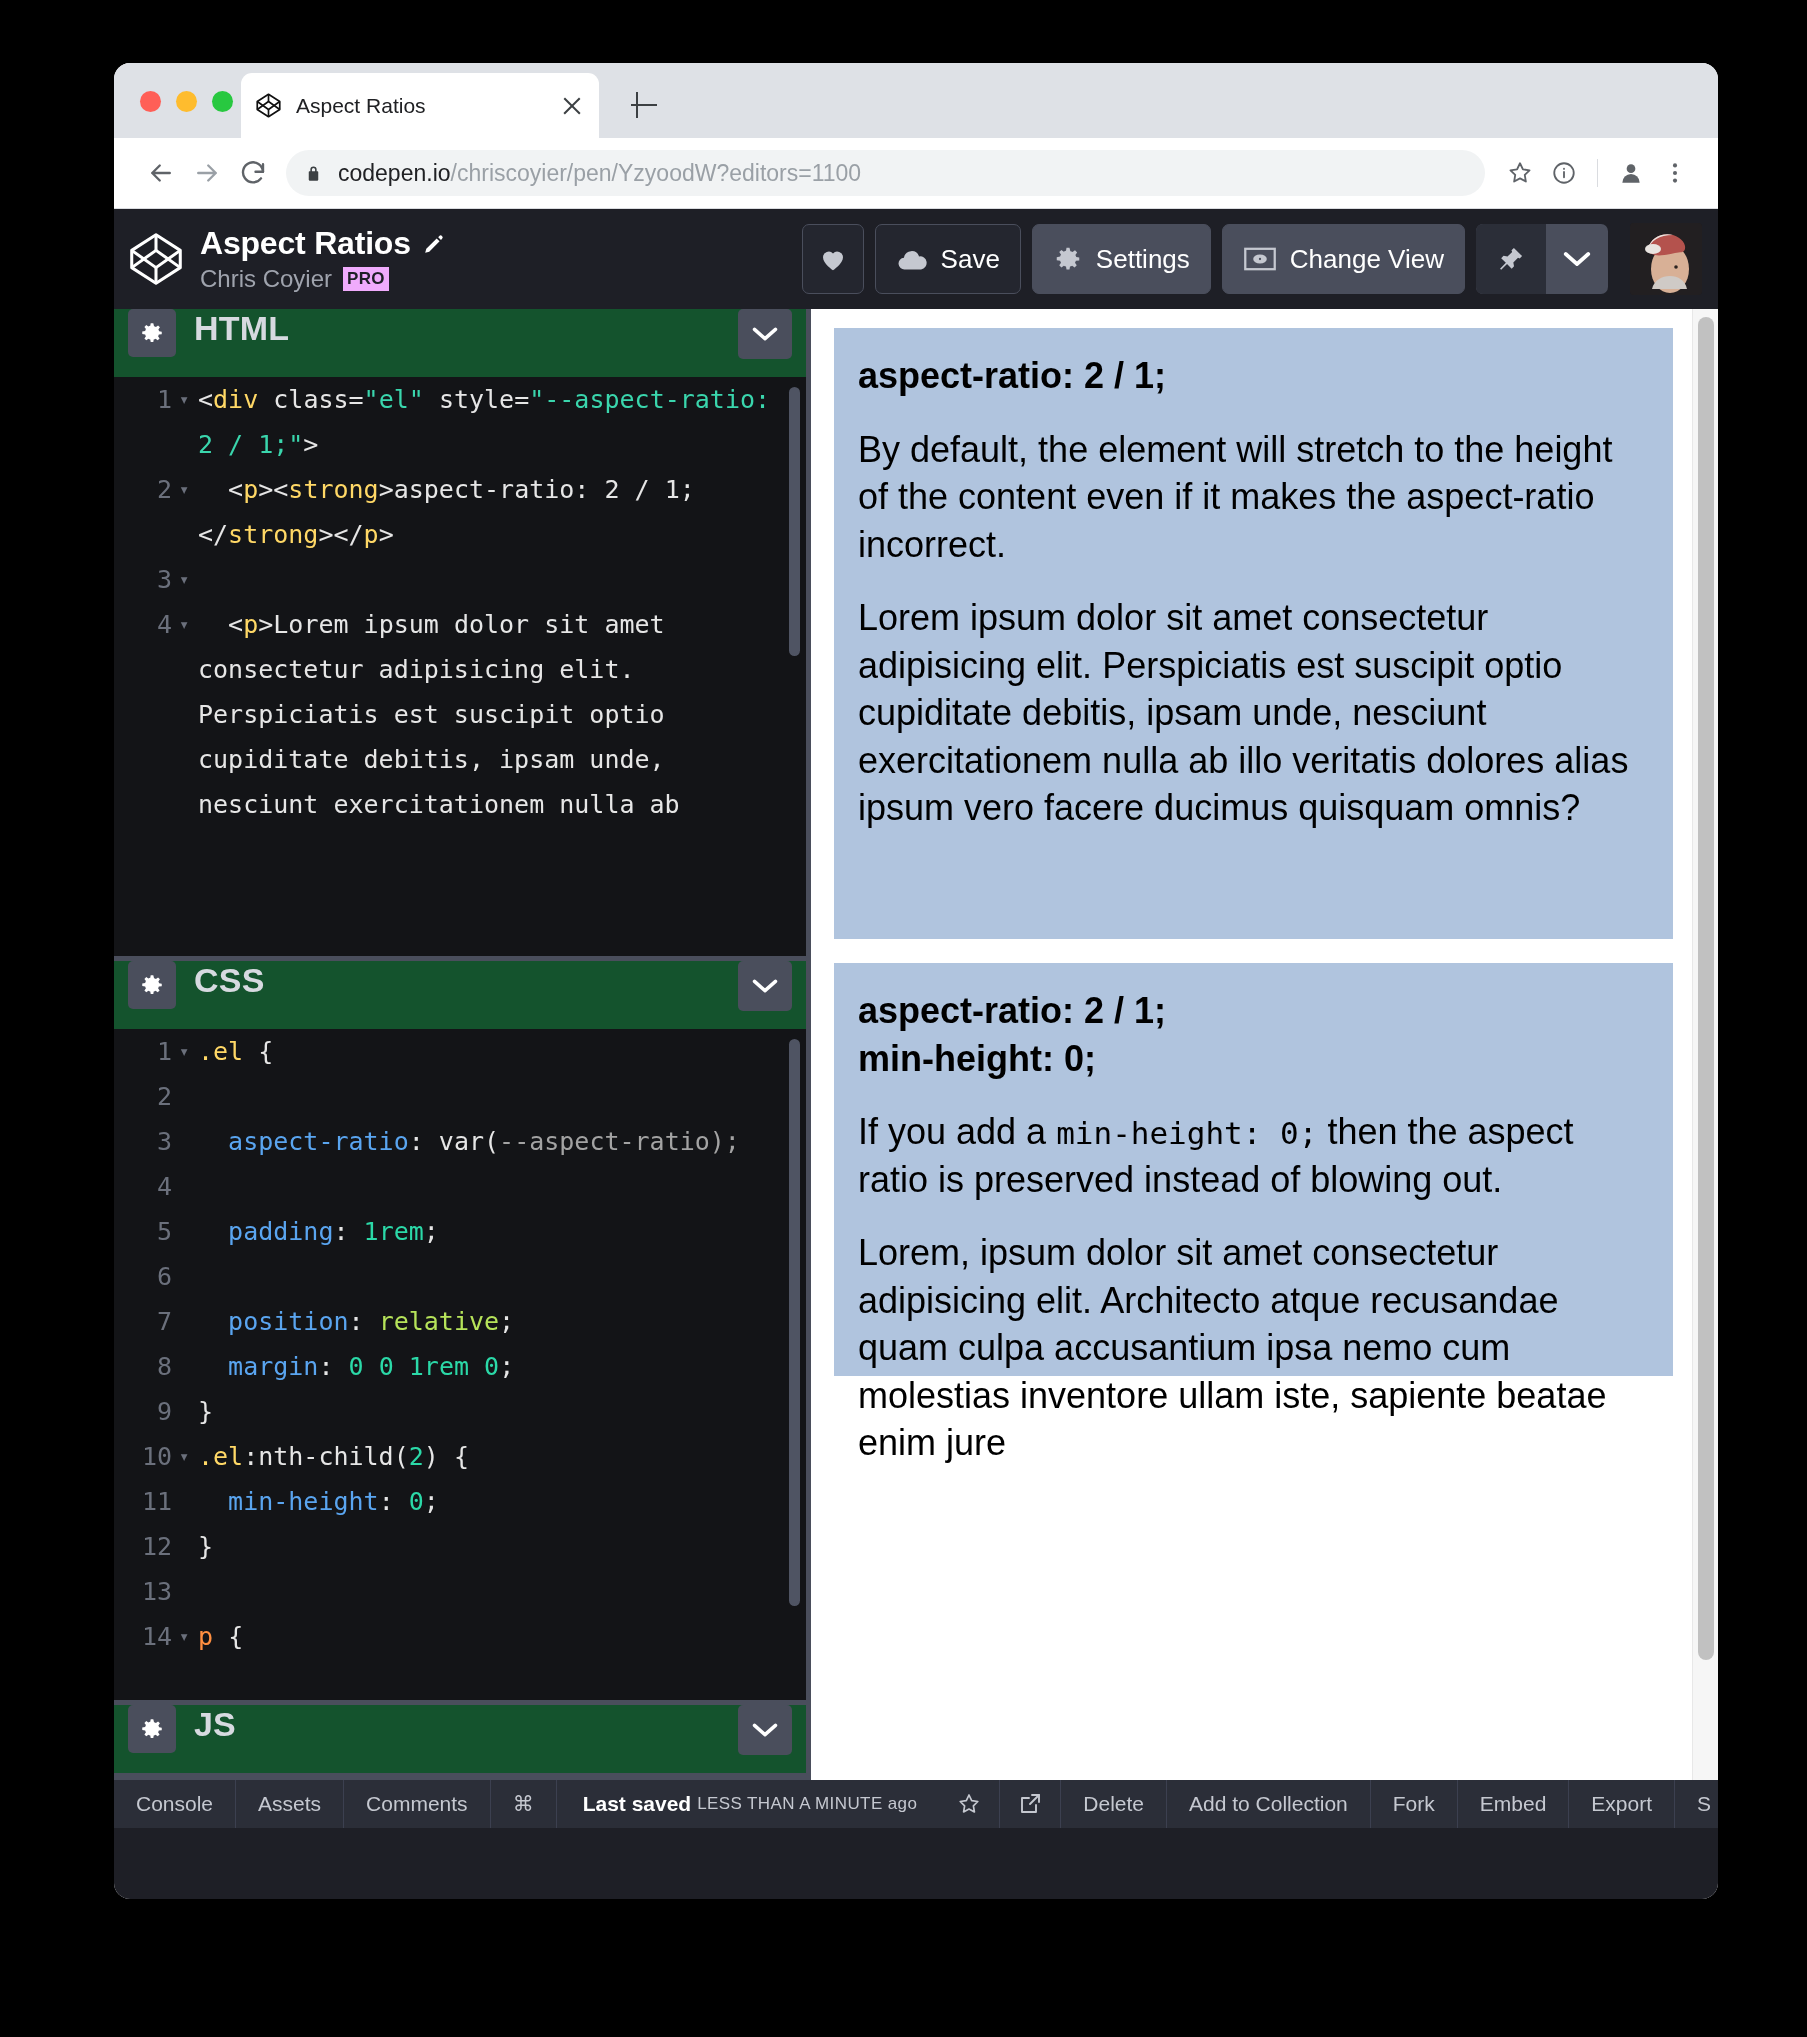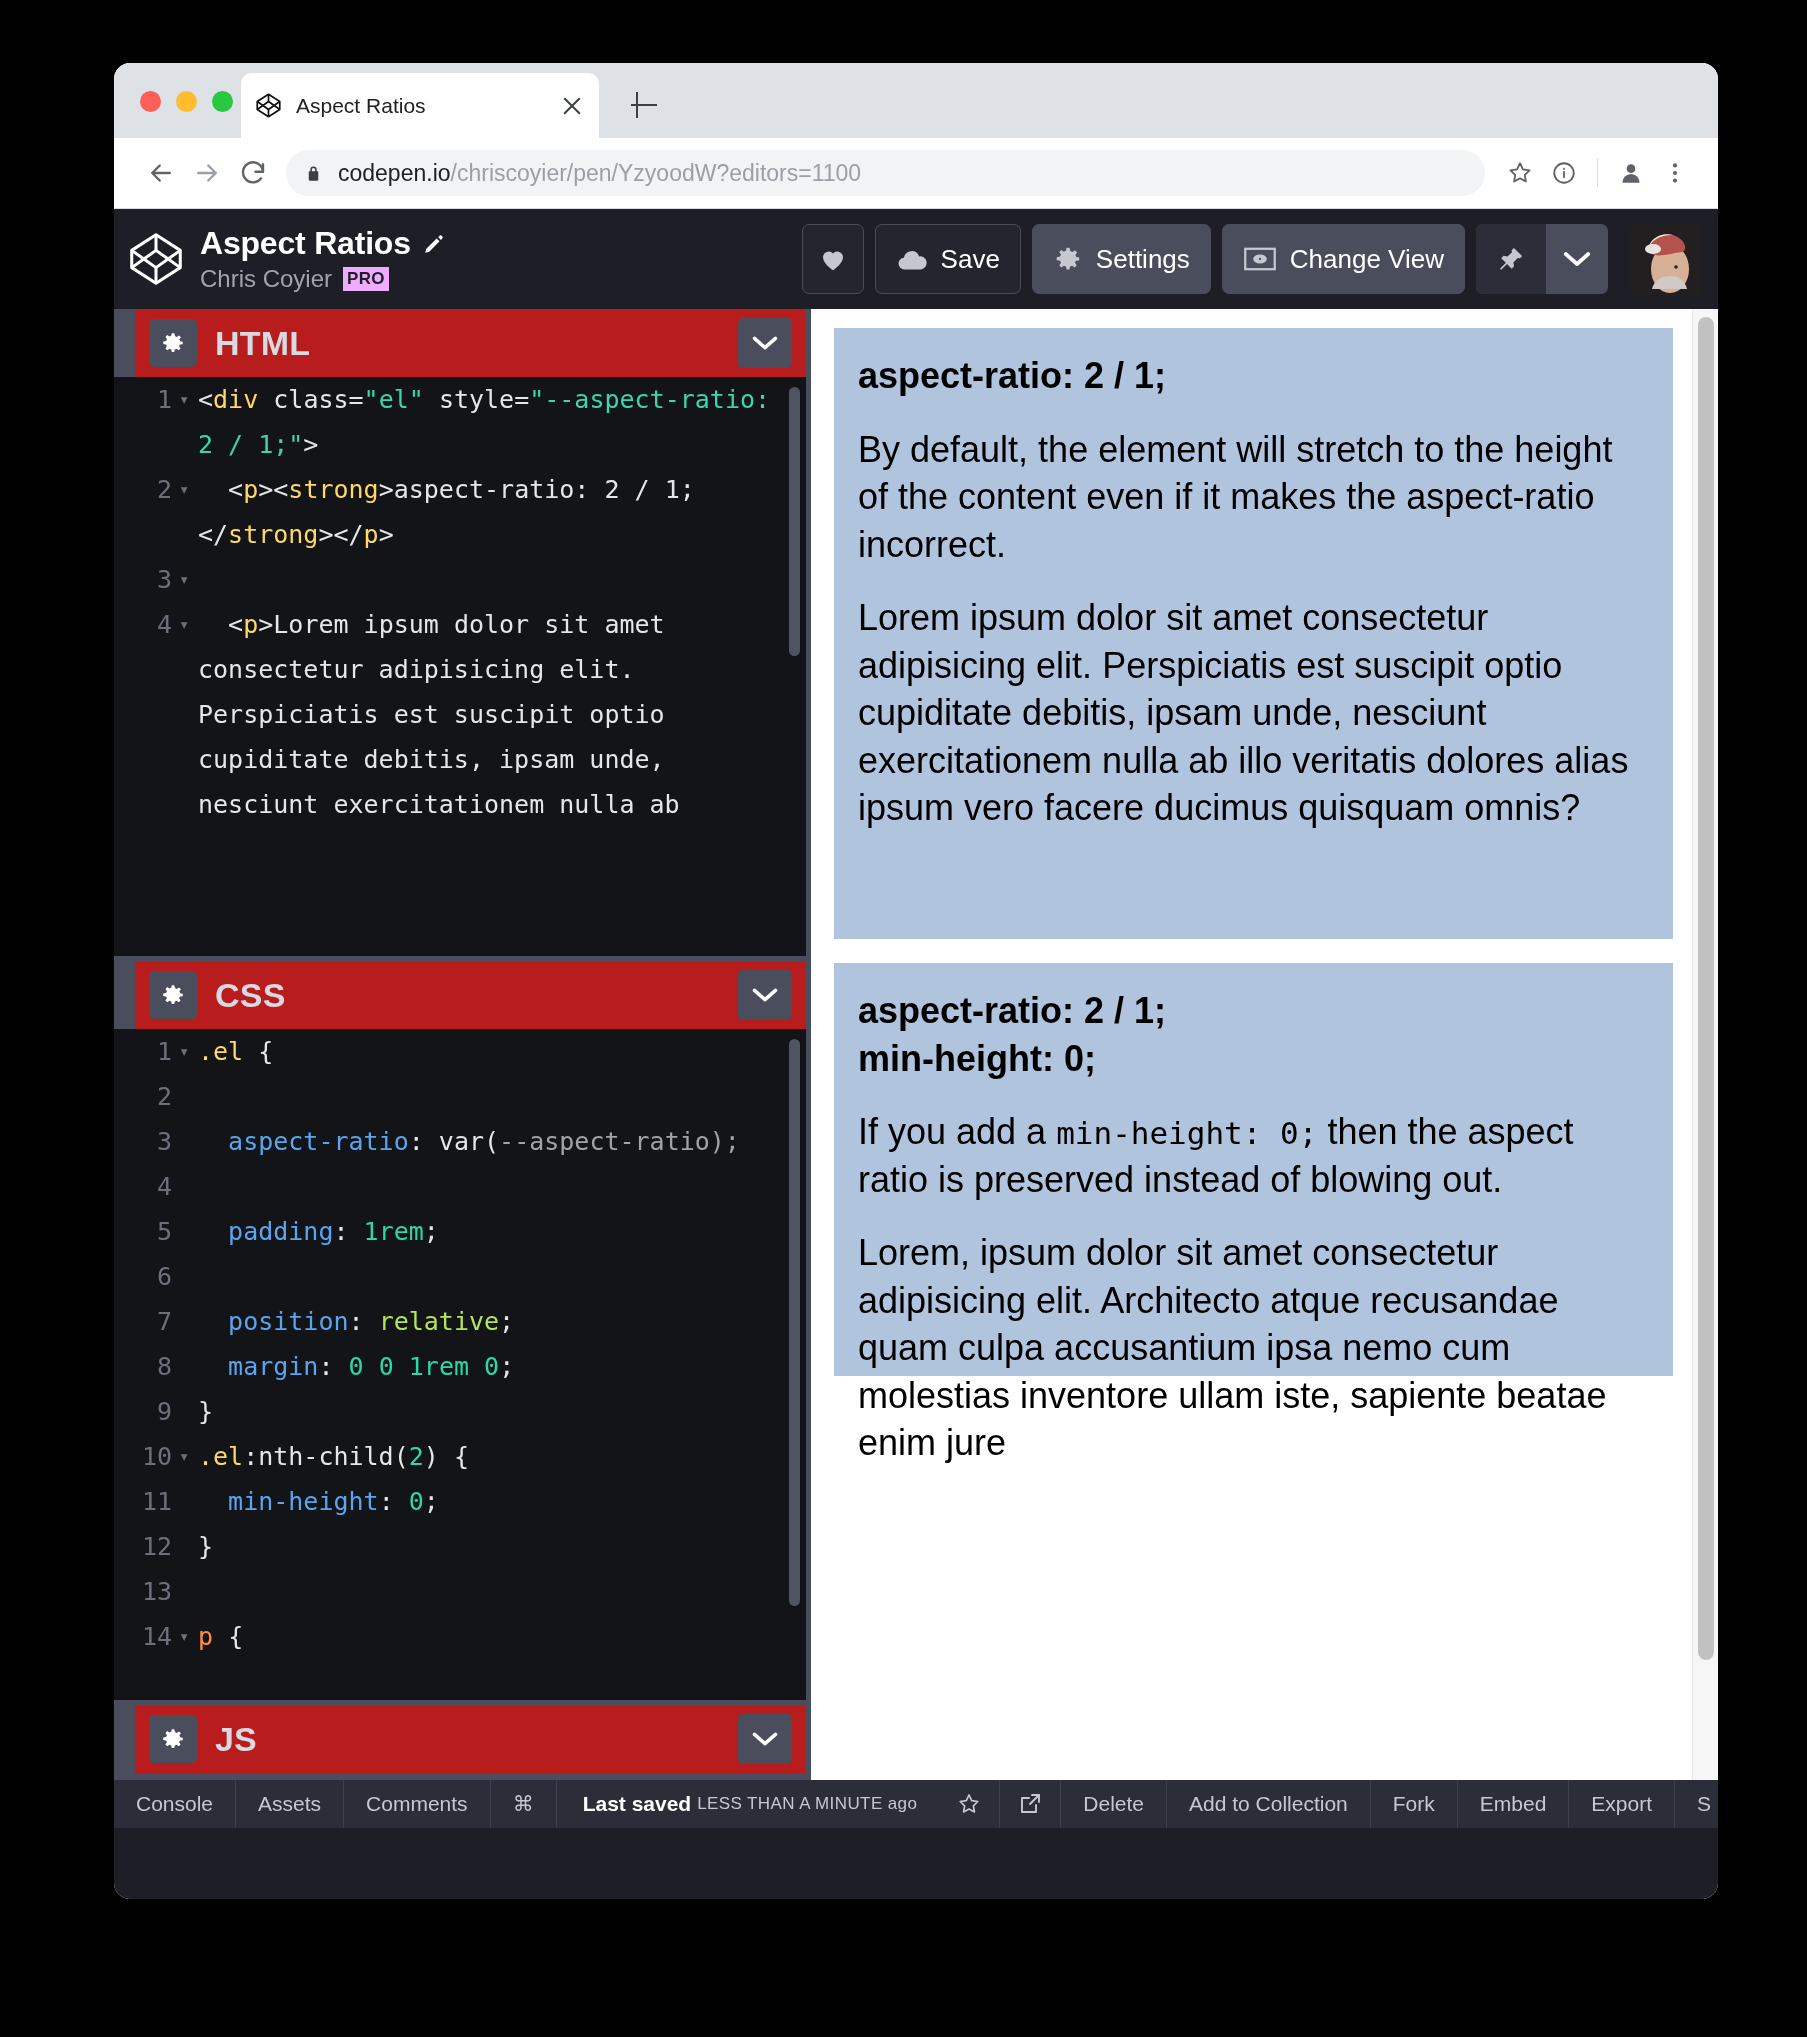--- a/index.html
+++ b/index.html
@@ -205,24 +205,23 @@
     border-right: 5px solid #4a4e5c;
   }
 
   .editor-box { display: flex; flex-direction: column; overflow: hidden; }
   #editor-html { height: 647px; }
   #editor-css  { height: 744px; border-top: 5px solid #4a4e5c; }
   #editor-js   { height: 123px; border-top: 5px solid #4a4e5c; }
 
   .editor-header {
     height: 68px; flex: 0 0 auto;
-    background: #b91c1c;
-    display: flex; align-items: center;
+    background: #14532d;
+    display: flex; 
     padding: 0 14px;
-    margin-left: 21px;
   }
   .editor-gear {
     width: 48px; height: 48px;
     background: #4a4e5c; border-radius: 5px;
     display: flex; align-items: center; justify-content: center;
     cursor: pointer; flex: 0 0 auto;
   }
   .editor-gear svg { width: 26px; height: 26px; color: #fff; }
   .editor-label {
     margin-left: 18px;

